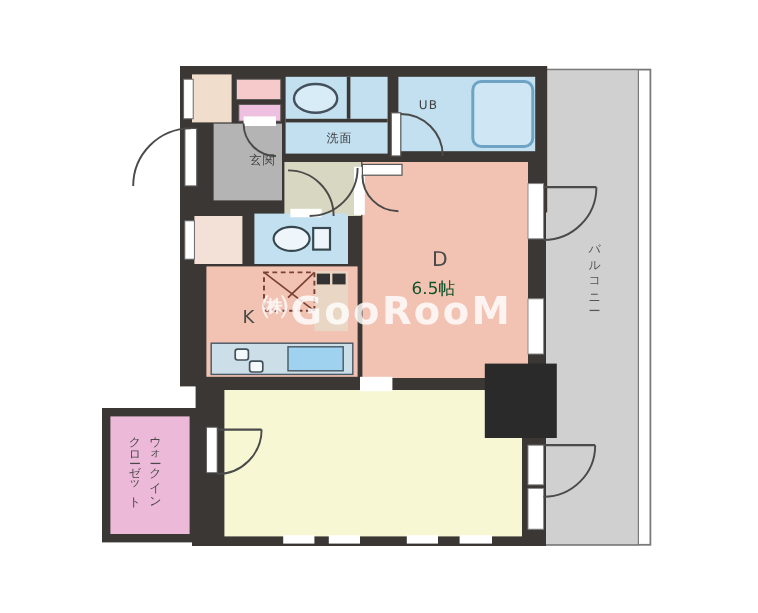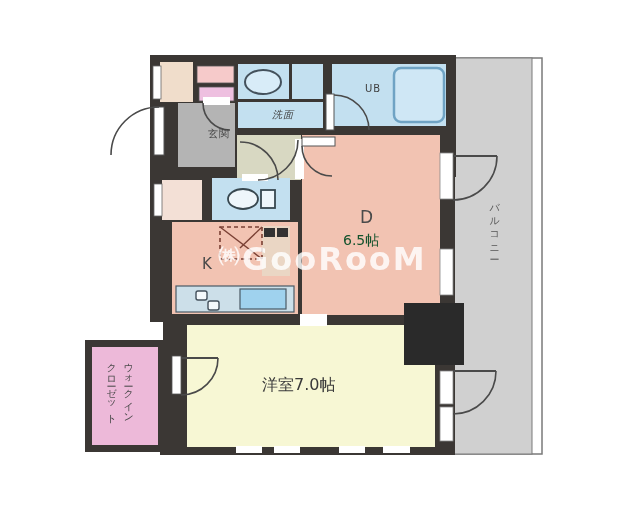--- a/index.html
+++ b/index.html
@@ -3,22 +3,22 @@
 <meta charset="utf-8">
 <style>
   html,body { margin:0; padding:0; background:#ffffff; }
   .stage {
     position:relative; width:632px; height:511px; background:#ffffff;
     font-family:"DejaVu Sans","Liberation Sans",sans-serif; overflow:hidden;
   }
   .stage svg { position:absolute; left:0; top:0; }
   .lbl { position:absolute; color:#3f3f3f; white-space:nowrap; }
   .lbl-genkan   { left:208px; top:127px; font-size:10px; letter-spacing:1px; }
-  .lbl-senmen   { left:272px; top:108px; font-size:10px; letter-spacing:1px;font-style:italic; }
-  .lbl-ub       { left:349px; top:83px;  font-size:10px; letter-spacing:1px;margin-left:16px; }
+  .lbl-senmen   { left:272px; top:108px; font-size:10px; letter-spacing:1px; }
+  .lbl-ub       { left:349px; top:83px;  font-size:10px; letter-spacing:1px; }
   .lbl-d        { left:360px; top:207px; font-size:17px; color:#4a4a4a; }
   .lbl-dsize    { left:343px; top:232px; font-size:14px; color:#14532d; }
   .lbl-k        { left:202px; top:255px; font-size:15px; color:#4a4a4a; }
   .lbl-yoshitsu { left:262px; top:375px; font-size:16px; color:#3a3a3a; }
   .lbl-balcony  { left:487px; top:196px; font-size:10px; letter-spacing:3px;
                   color:#555; writing-mode:vertical-rl; }
   .lbl-wic      { left:103px; top:356px; font-size:10px; line-height:1.7;
                   color:#4a4a4a; writing-mode:vertical-rl; letter-spacing:1px; }
   .lbl-wic div  { margin:0; }
   .watermark {
@@ -125,21 +125,20 @@
       <path d="M 496 371 A 43 43 0 0 1 453 414"></path>
     </g>
   </svg>
 
   <div class="lbl lbl-genkan">玄関</div>
   <div class="lbl lbl-senmen">洗面</div>
   <div class="lbl lbl-ub">UB</div>
   <div class="lbl lbl-d">D</div>
   <div class="lbl lbl-dsize">6.5帖</div>
   <div class="lbl lbl-k">K</div>
-  <div class="lbl lbl-yoshitsu">洋室7.0帖</div>
   <div class="lbl lbl-balcony">バルコニー</div>
   <div class="lbl lbl-wic">
     <div>ウォークイン</div>
     <div>クローゼット</div>
   </div>
 
   <div class="watermark">
     <span class="wm-prefix">㈱</span>
     <span class="wm-text">GooRooM</span>
   </div>

